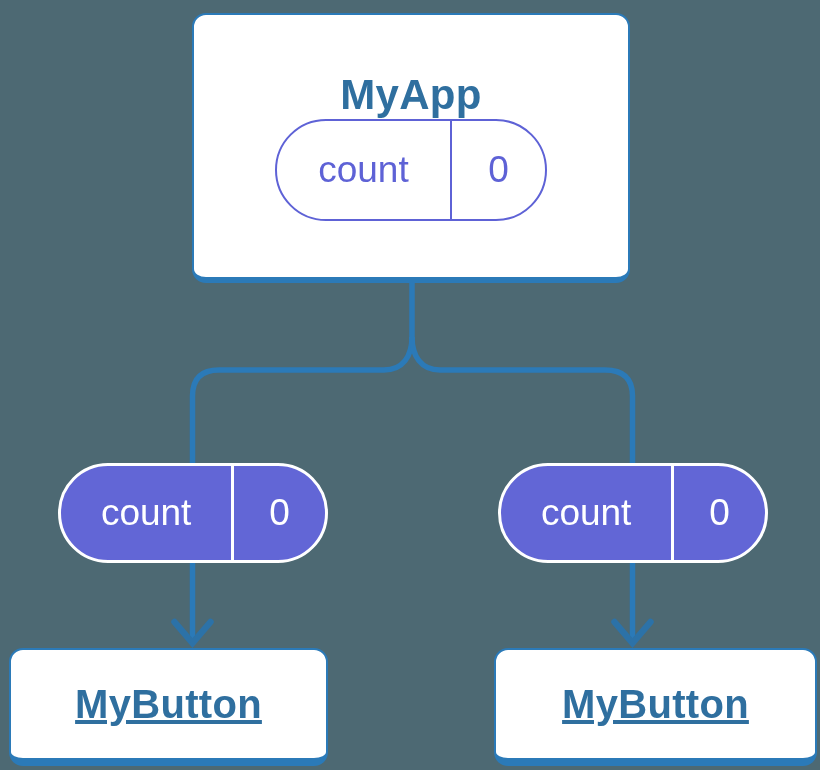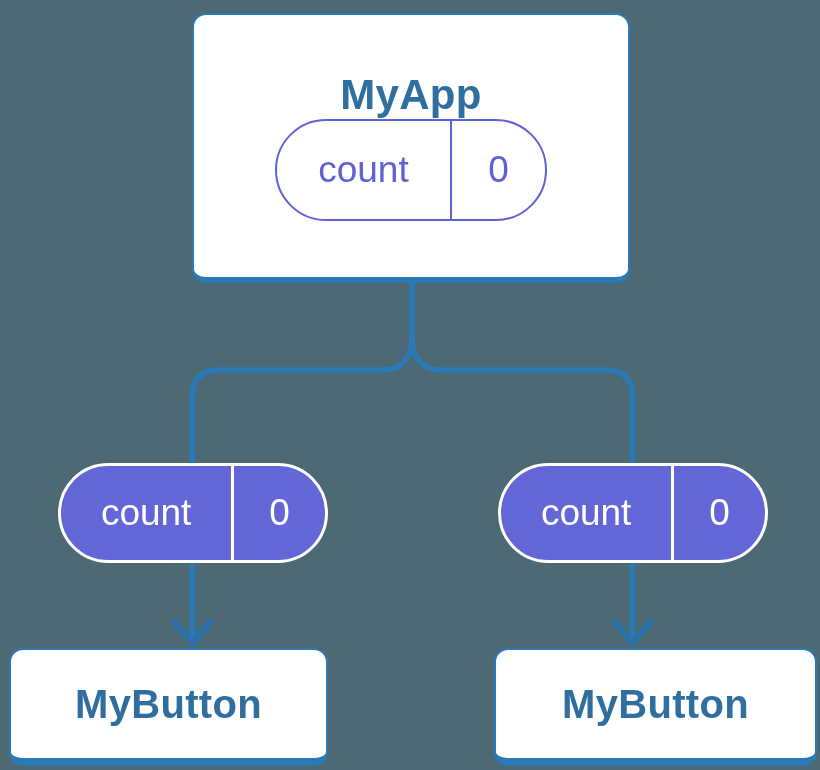--- a/index.html
+++ b/index.html
@@ -84,21 +84,21 @@
     z-index: 2;
   }
   .pill-filled .pill-divider { width: 3px; background: #FFFFFF; }
   .pill-left  { left: 58px; }
   .pill-right { left: 498px; }
   .leaf-card {
     top: 648px;
     height: 118px;
     border-bottom-width: 8px;
   }
-  .leaf-card .card-title { font-size: 40px; }
+  .leaf-card .card-title { font-size: 40px; text-decoration: underline; }
   .leaf-left  { left: 9px;   width: 319px; }
   .leaf-right { left: 494px; width: 323px; }
 </style>
 </head>
 <body style="--background: #4D6973; --connector: #2B7AB8; --card_border: #2B7AB8; --card_bg: #FFFFFF; --title_text: #2F6F9F; --pill_purple: #6266D6; --pill_outline: #5E62D6;">
 
 <div class="canvas">
 
   <svg class="connectors" width="820" height="770" viewBox="0 0 820 770" fill="none" xmlns="http://www.w3.org/2000/svg">
 

